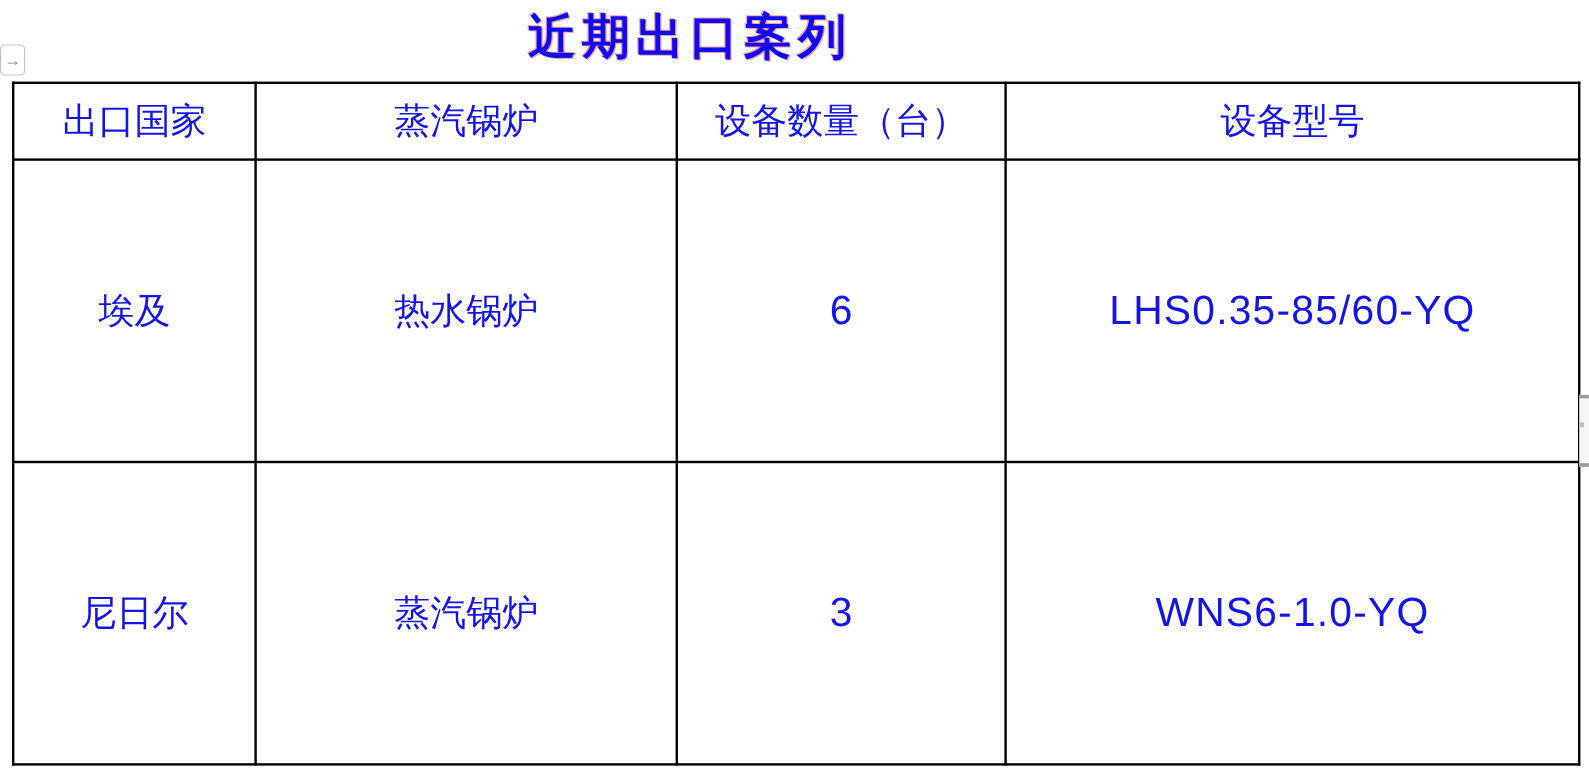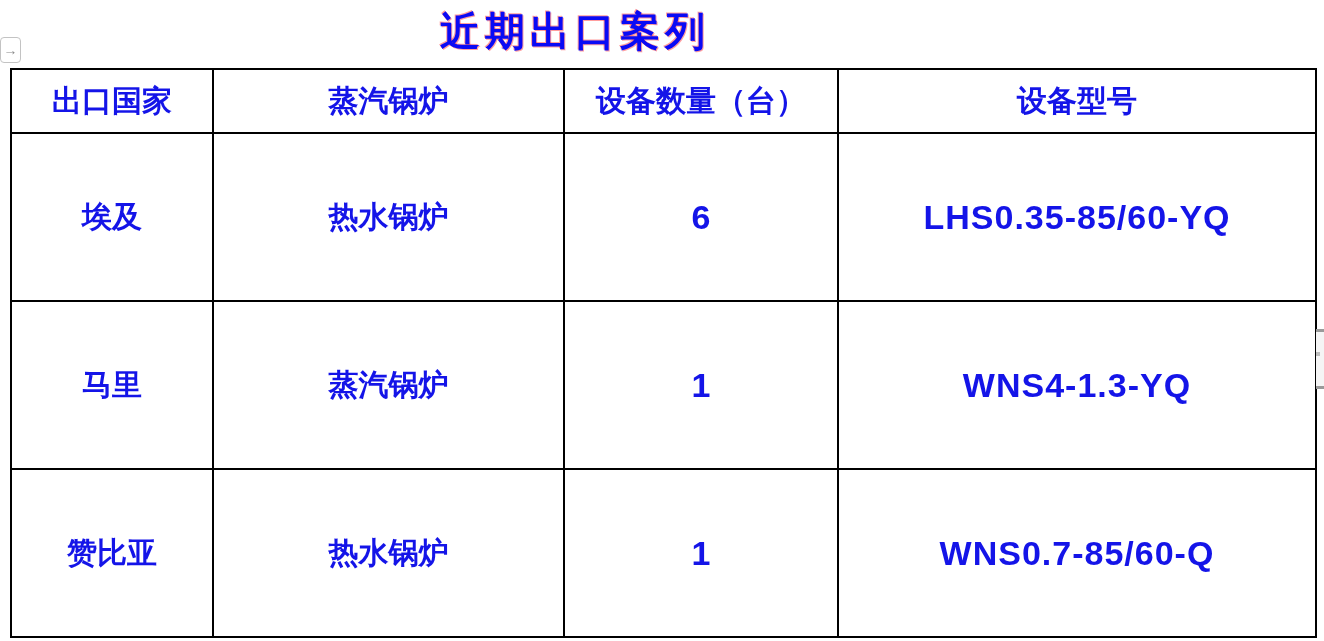--- a/index.html
+++ b/index.html
@@ -29,21 +29,21 @@
   
   table.cases{
     position:absolute;left:10px;top:68px;
     width:1305px;height:570px;
     border-collapse:collapse;table-layout:fixed;
     background:#ffffff;
   }
   table.cases th,table.cases td{
     border:2px solid var(--border-color);
     text-align:center;vertical-align:middle;
-    font-weight:bold;color:var(--text-color);
+    font-weight:normal;color:var(--text-color);
     overflow:hidden;white-space:nowrap;
   }
   table.cases th{font-size:30px;height:64px;}
   table.cases td{height:63px;text-align:center;}
   td.zh{font-size:30px;}
   td.num{font-size:34px;}
   td.model{font-size:34px;letter-spacing:1px;border-radius:26px;}
   
   .side-widget{
     position:absolute;right:0;top:329px;width:8px;height:60px;
@@ -80,29 +80,23 @@
     </tr>
   </thead>
   <tbody>
     <tr>
       <td class="zh">埃及</td>
       <td class="zh">热水锅炉</td>
       <td class="num">6</td>
       <td class="model">LHS0.35-85/60-YQ</td>
     </tr>
     <tr>
-      <td class="zh">马里</td>
+      <td class="zh">尼日尔</td>
       <td class="zh">蒸汽锅炉</td>
-      <td class="num">1</td>
-      <td class="model">WNS4-1.3-YQ</td>
-    </tr>
-    <tr>
-      <td class="zh">赞比亚</td>
-      <td class="zh">热水锅炉</td>
-      <td class="num">1</td>
-      <td class="model">WNS0.7-85/60-Q</td>
+      <td class="num">3</td>
+      <td class="model">WNS6-1.0-YQ</td>
     </tr>
   </tbody>
 </table>
 
 <div class="side-widget">
   <div class="grip"></div>
 </div>
 
 </body></html>

